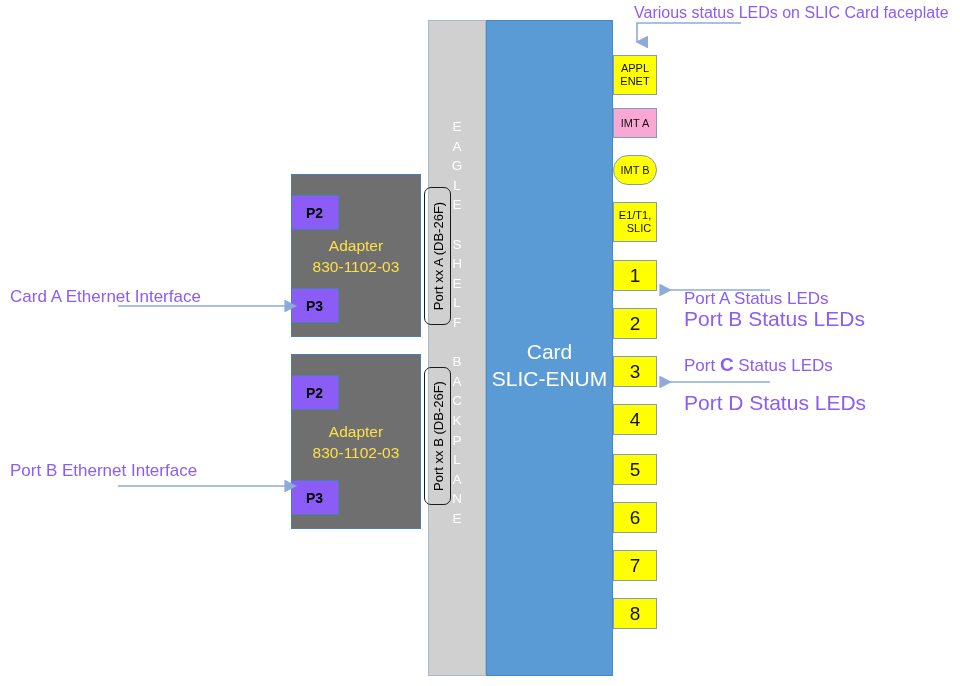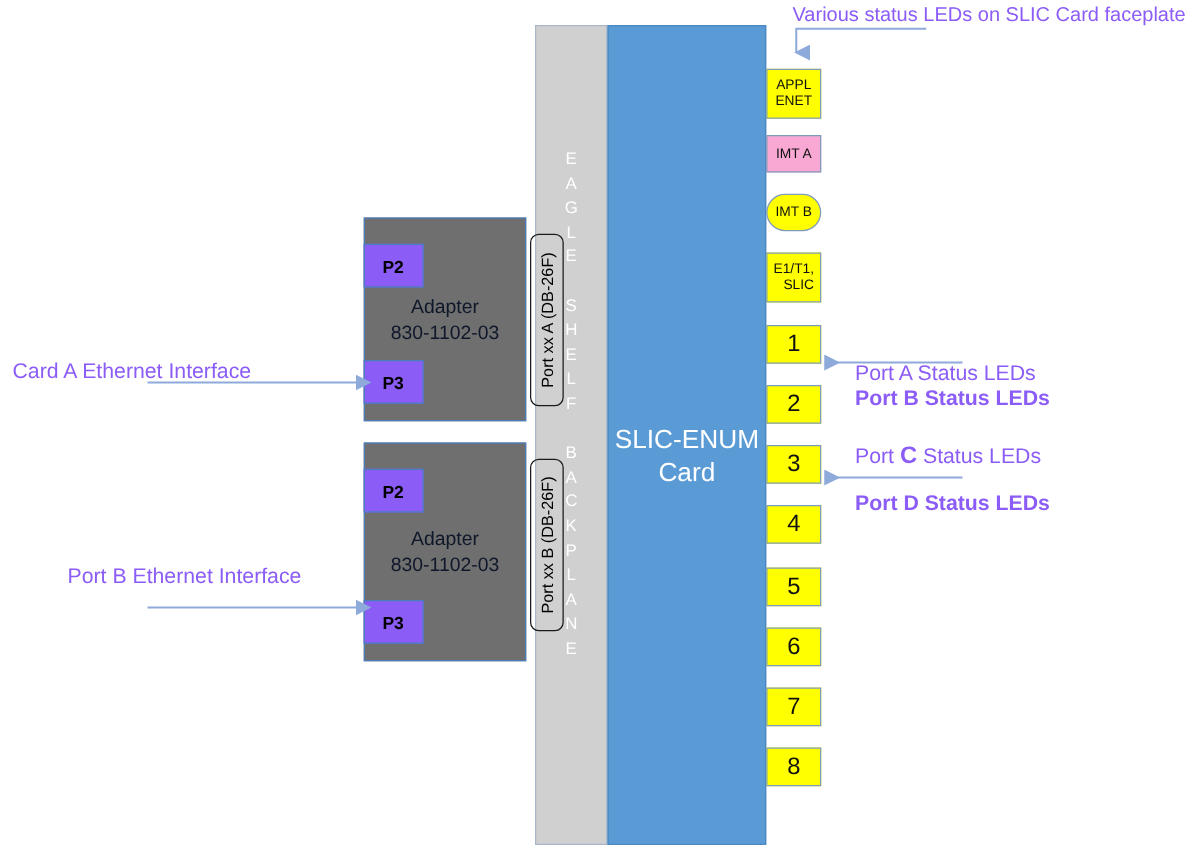--- a/index.html
+++ b/index.html
@@ -73,21 +73,21 @@
   
   .adapter {
     left: 291px; width: 130px;
     background: #6f6f6f;
     border: 1.5px solid #4a7ebb;
   }
   .adapter-label {
     position: absolute;
     left: 0; right: 0;
     text-align: center;
-    color: #0f172a;
+    color: #fde047;
     font-size: 15.5px;
     line-height: 21px;
   }
   .port-box {
     position: absolute;
     left: -1.5px;
     width: 46px; height: 33px;
     background: #8b5cf6;
     border: 1.5px solid #4a7ebb;
     display: flex; align-items: center; justify-content: center;
@@ -112,21 +112,21 @@
     color: #000000;
   }
 
   
   .callout {
     color: #8b5cf6;
     font-size: 17px;
     line-height: 22px;
     white-space: nowrap;
   }
-  .callout.bold { font-weight: bold; font-size: 17px; }
+  .callout.bold { font-weight: normal; font-size: 21px; }
   .callout.top { font-size: 16px; }
   .callout .bigc { font-weight: bold; font-size: 19px; }
 
   
   #arrows { position: absolute; left: 0; top: 0; width: 960px; height: 686px; }
 </style>
 </head>
 <body>
 
 <div id="stage">
@@ -150,22 +150,22 @@
 K
 P
 L
 A
 N
 E</div>
   </div>
 
   <div class="abs slic-card">
     <div class="slic-label">
+      <div>Card</div>
       <div>SLIC-ENUM</div>
-      <div>Card</div>
     </div>
   </div>
 
   <div id="led-layer">
       <div class="abs led" style="top: 55px; height: 40px; background: rgb(255, 255, 0);">
         <div>
           <span>APPL</span>
           <span>ENET</span>
         </div>
       </div>
@@ -250,21 +250,21 @@
       <div class="abs dbbox" style="top: 187px; height: 138px;">
         <div class="dbbox-text">Port xx A (DB-26F)</div>
       </div>
       <div class="abs dbbox" style="top: 367px; height: 138px;">
         <div class="dbbox-text">Port xx B (DB-26F)</div>
       </div>
     </div>
 
   <div id="left-callout-layer">
       <div class="abs callout" style="left: 10px; top: 286px;">Card A Ethernet Interface</div>
-      <div class="abs callout" style="left: 10px; top: 450px; margin-left: 44px;">Port B Ethernet Interface</div>
+      <div class="abs callout" style="left: 10px; top: 460px;">Port B Ethernet Interface</div>
     </div>
 
   <div id="right-callout-layer">
       <div class="abs callout" style="left: 684px; top: 258px; margin-top: 30px;">Port A Status LEDs</div>
       <div class="abs callout bold" style="left: 684px; top: 308px;">Port B Status LEDs</div>
       <div class="abs callout" style="left: 684px; top: 354px; text-align: right;"><span>Port </span><span class="bigc">C</span><span> Status LEDs</span></div>
       <div class="abs callout bold" style="left: 684px; top: 392px;">Port D Status LEDs</div>
     </div>
 
   <div class="abs callout top" style="left:634px; top:2px;">Various status LEDs on SLIC Card faceplate</div>

